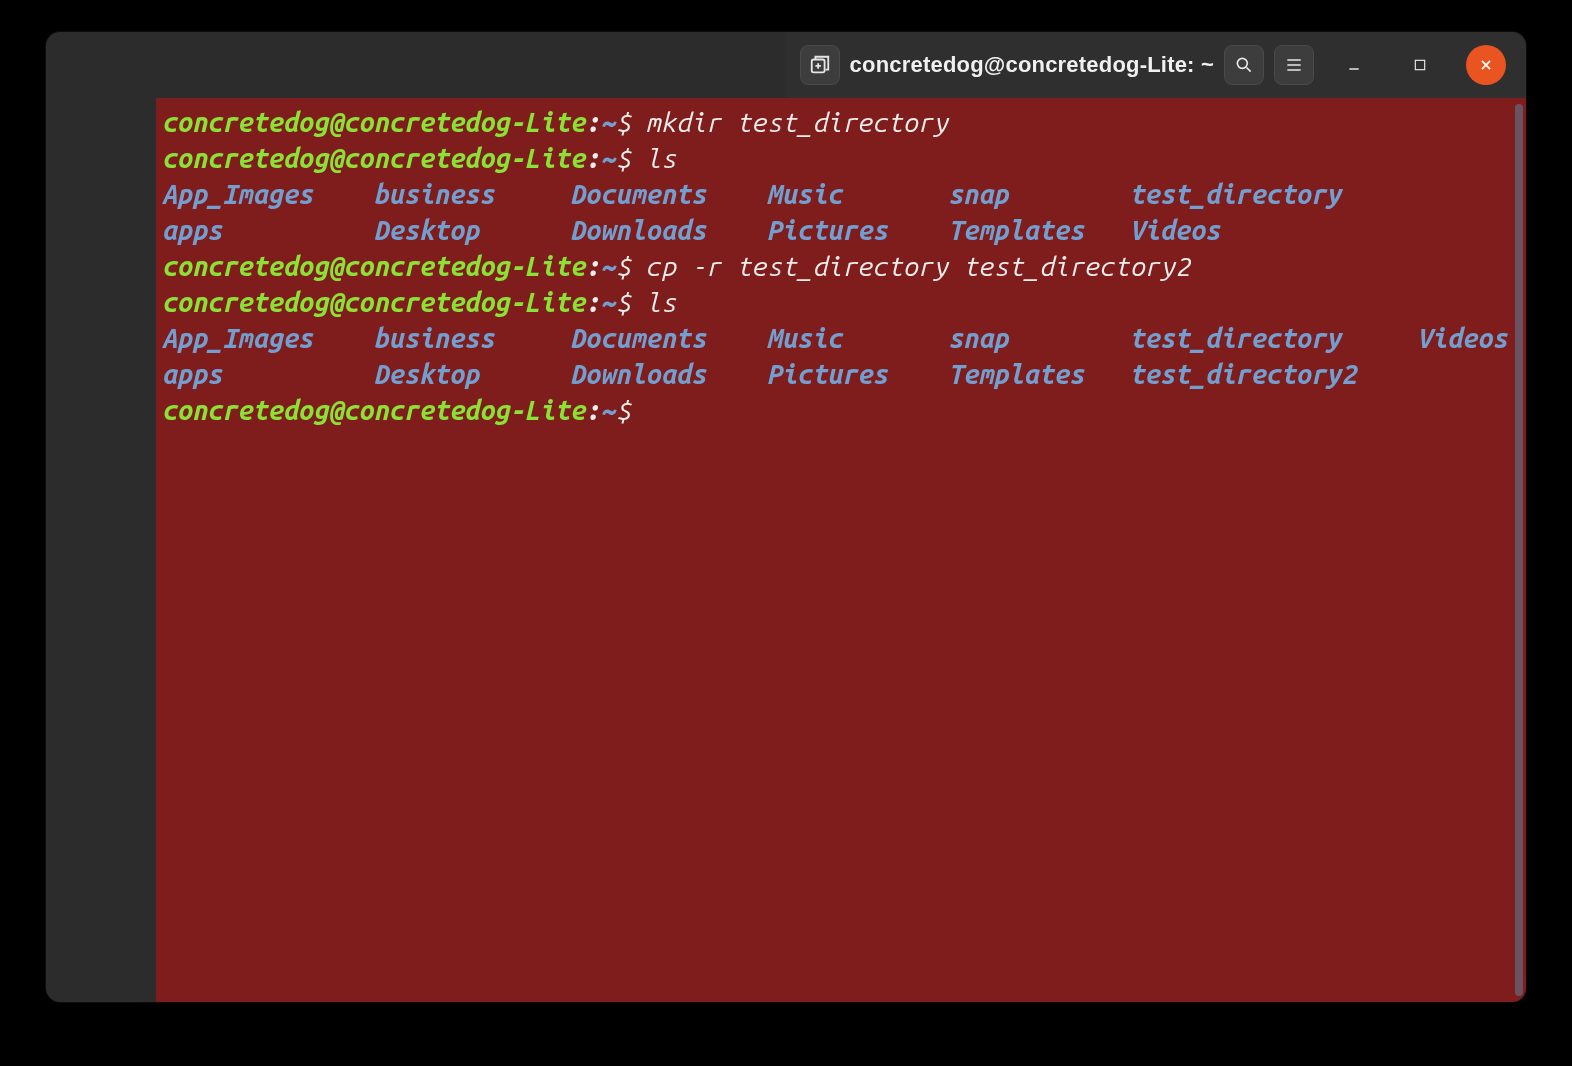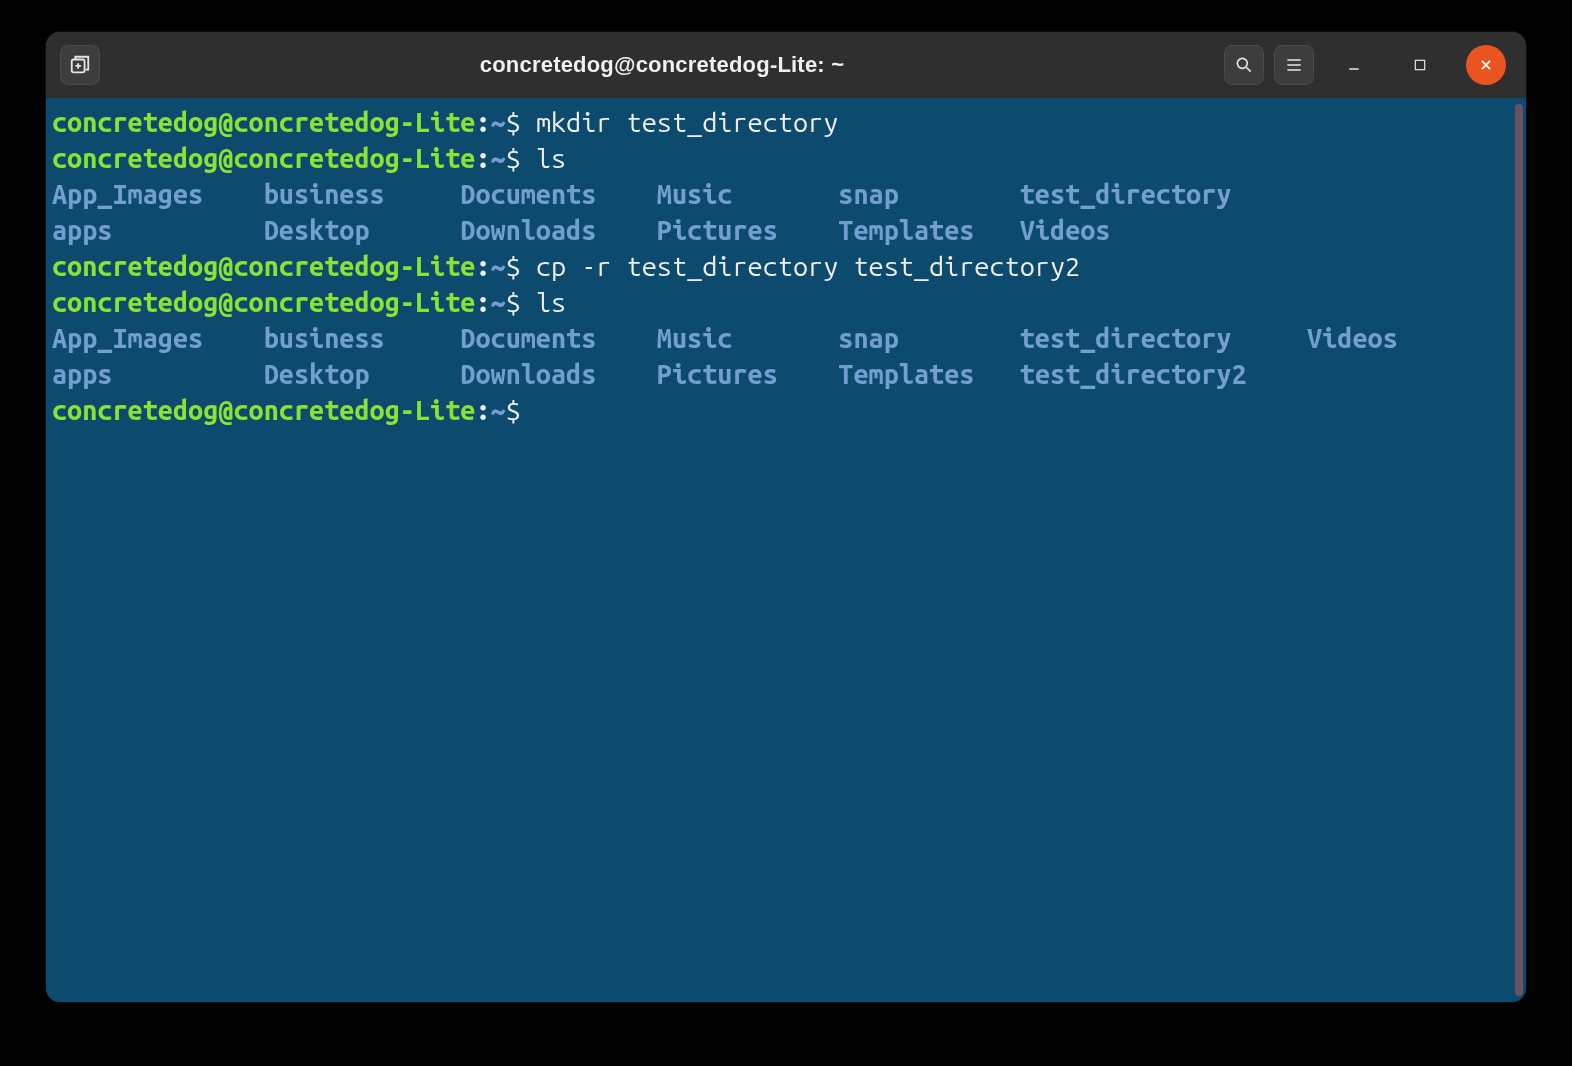--- a/index.html
+++ b/index.html
@@ -19,20 +19,21 @@
 
   .window {
     width: 1480px;
     height: 970px;
     background: #2c2c2c;
     border-radius: 14px;
     overflow: hidden;
     display: flex;
     flex-direction: column;
     box-shadow: 0 0 0 1px rgba(255,255,255,0.05);
+    align-items: flex-end;
   }
 
   .titlebar {
     height: 66px;
     background: #2f2f2f;
     display: flex;
     align-items: center;
     padding: 0 14px;
     gap: 10px;
   }
@@ -86,24 +87,25 @@
     background: #e95420;
     display:flex;
     align-items:center;
     justify-content:center;
     color:#fff;
     cursor: pointer;
   }
 
   .terminal {
     flex: 1;
-    background: #0c4a6e;
+    background: #7f1d1d;
     position: relative;
     overflow: hidden;
     display: flex;
+    font-style: italic;
   }
 
   .term-body {
     flex: 1;
     padding: 6px 4px 6px 6px;
     font-family: "Ubuntu Mono", "DejaVu Sans Mono", Menlo, Consolas, monospace;
     font-size: 27px;
     line-height: 36px;
     color: #eeeeec;
     white-space: pre;

